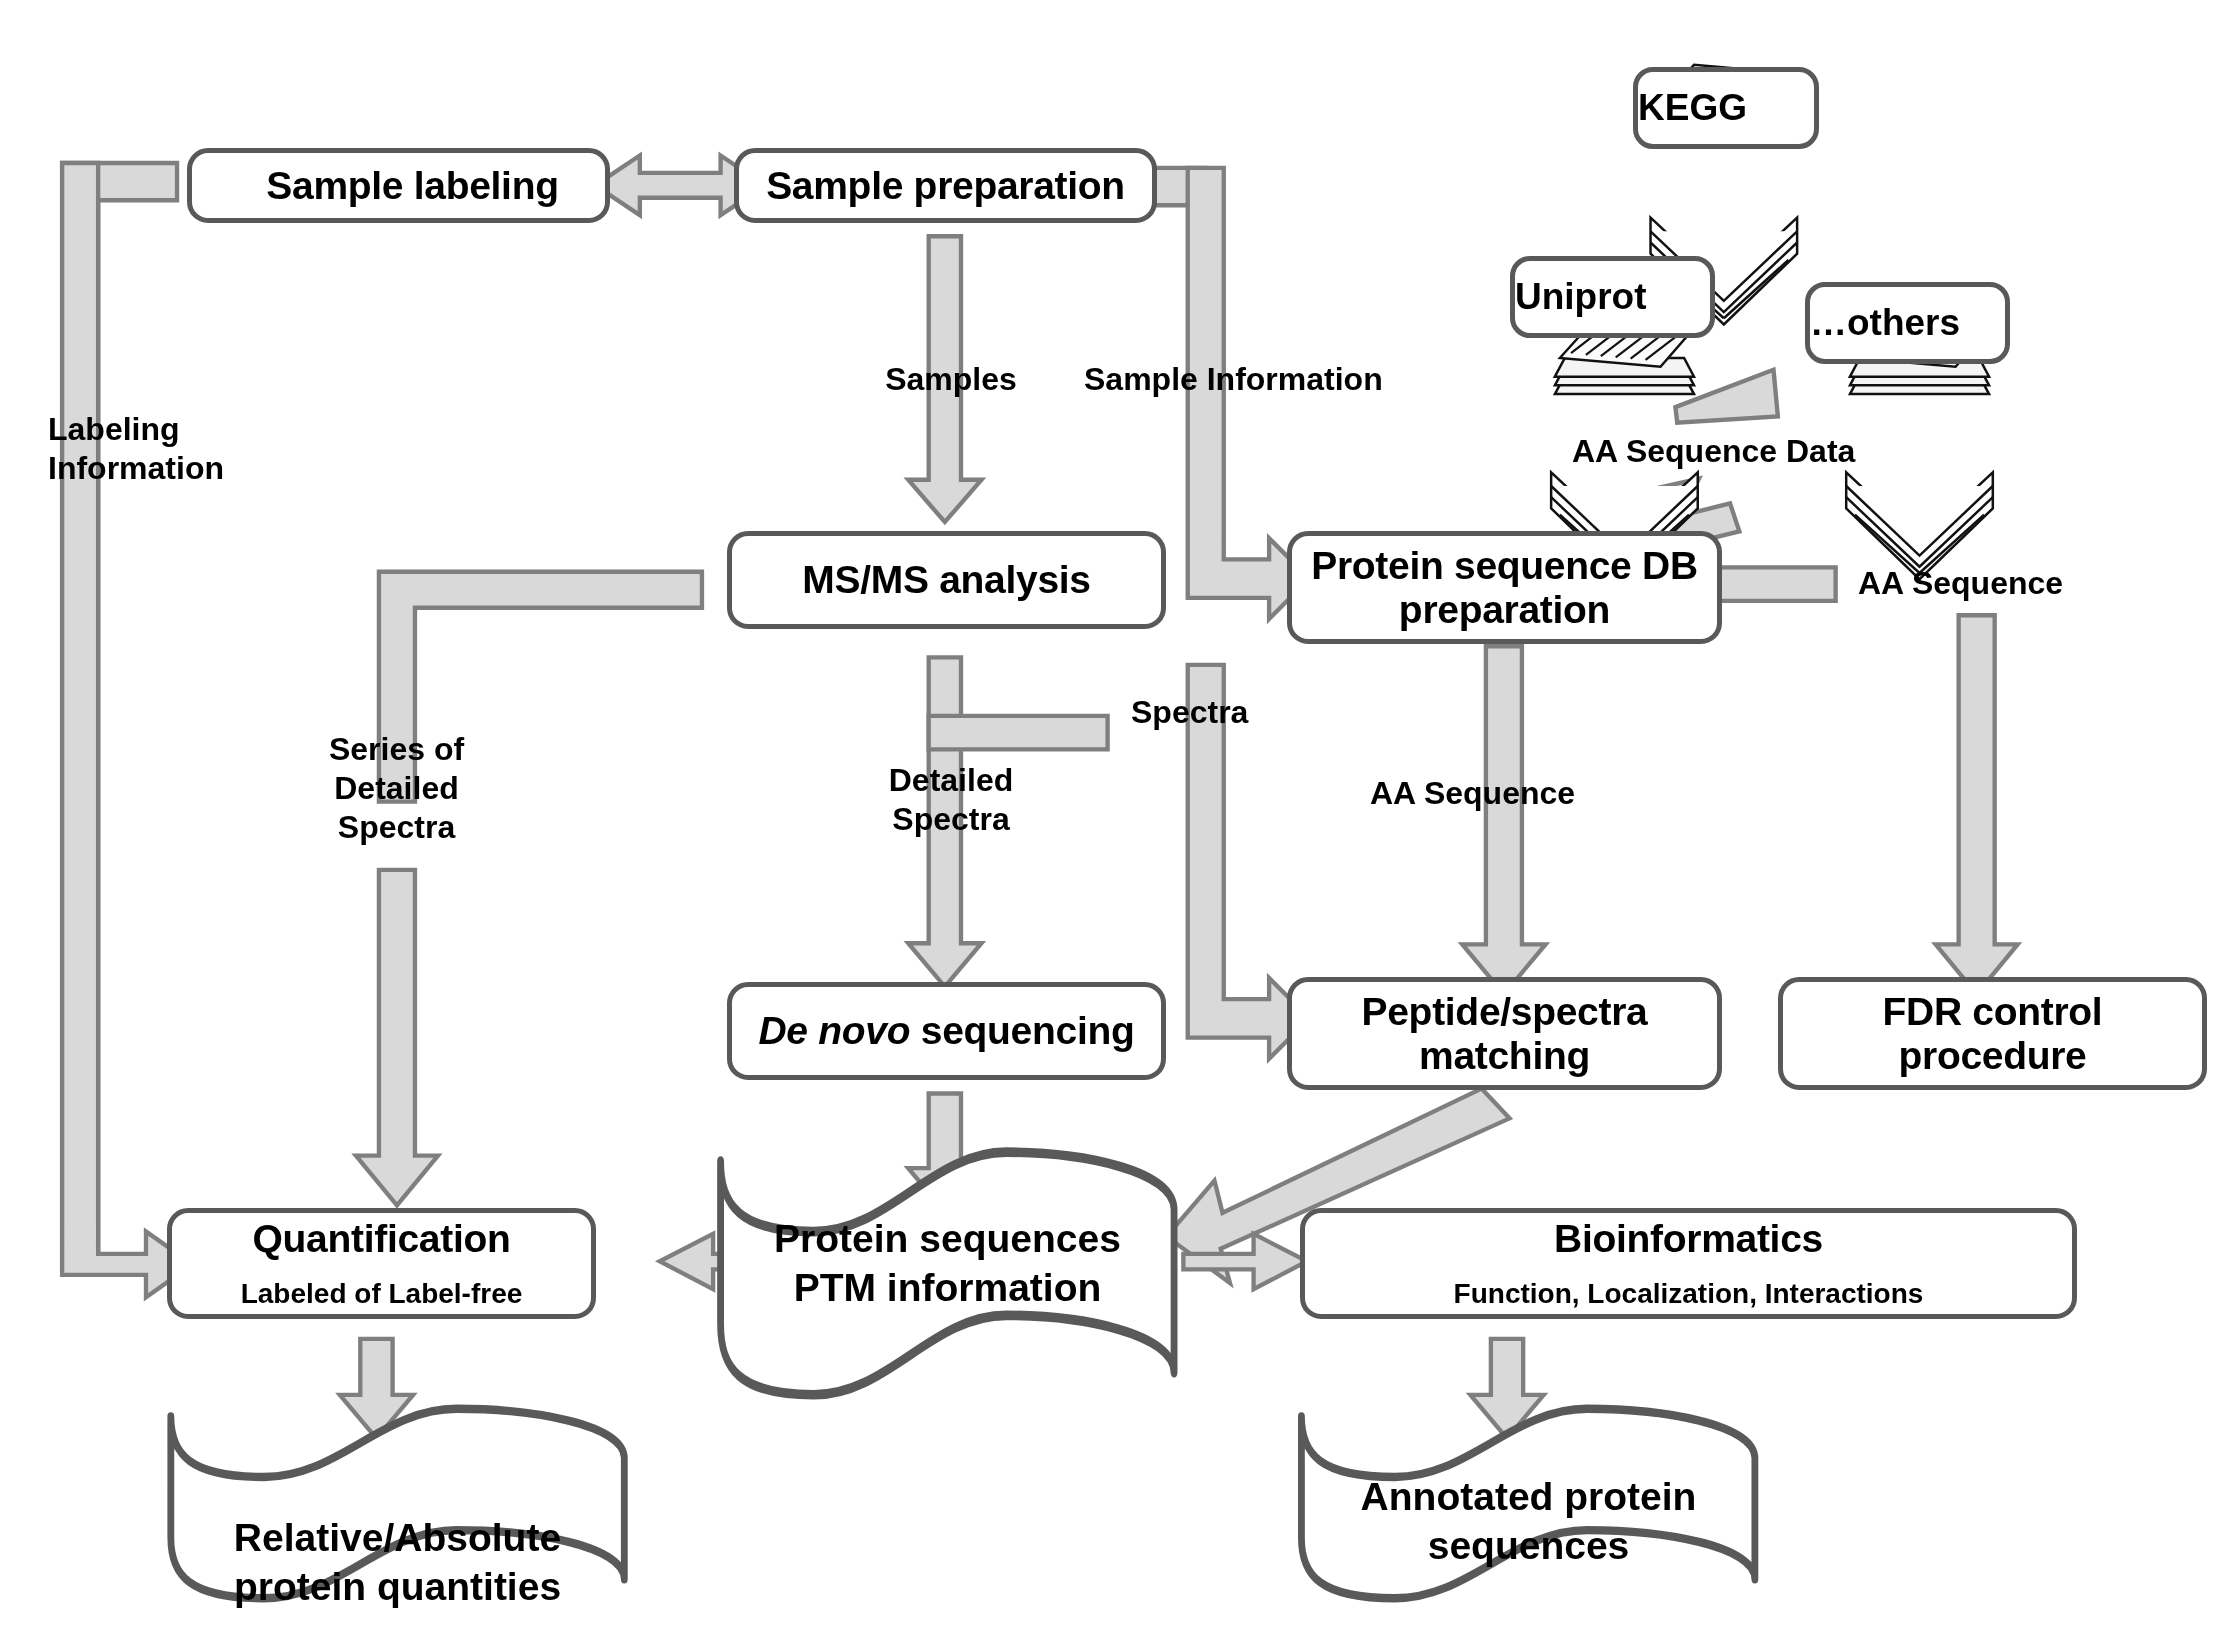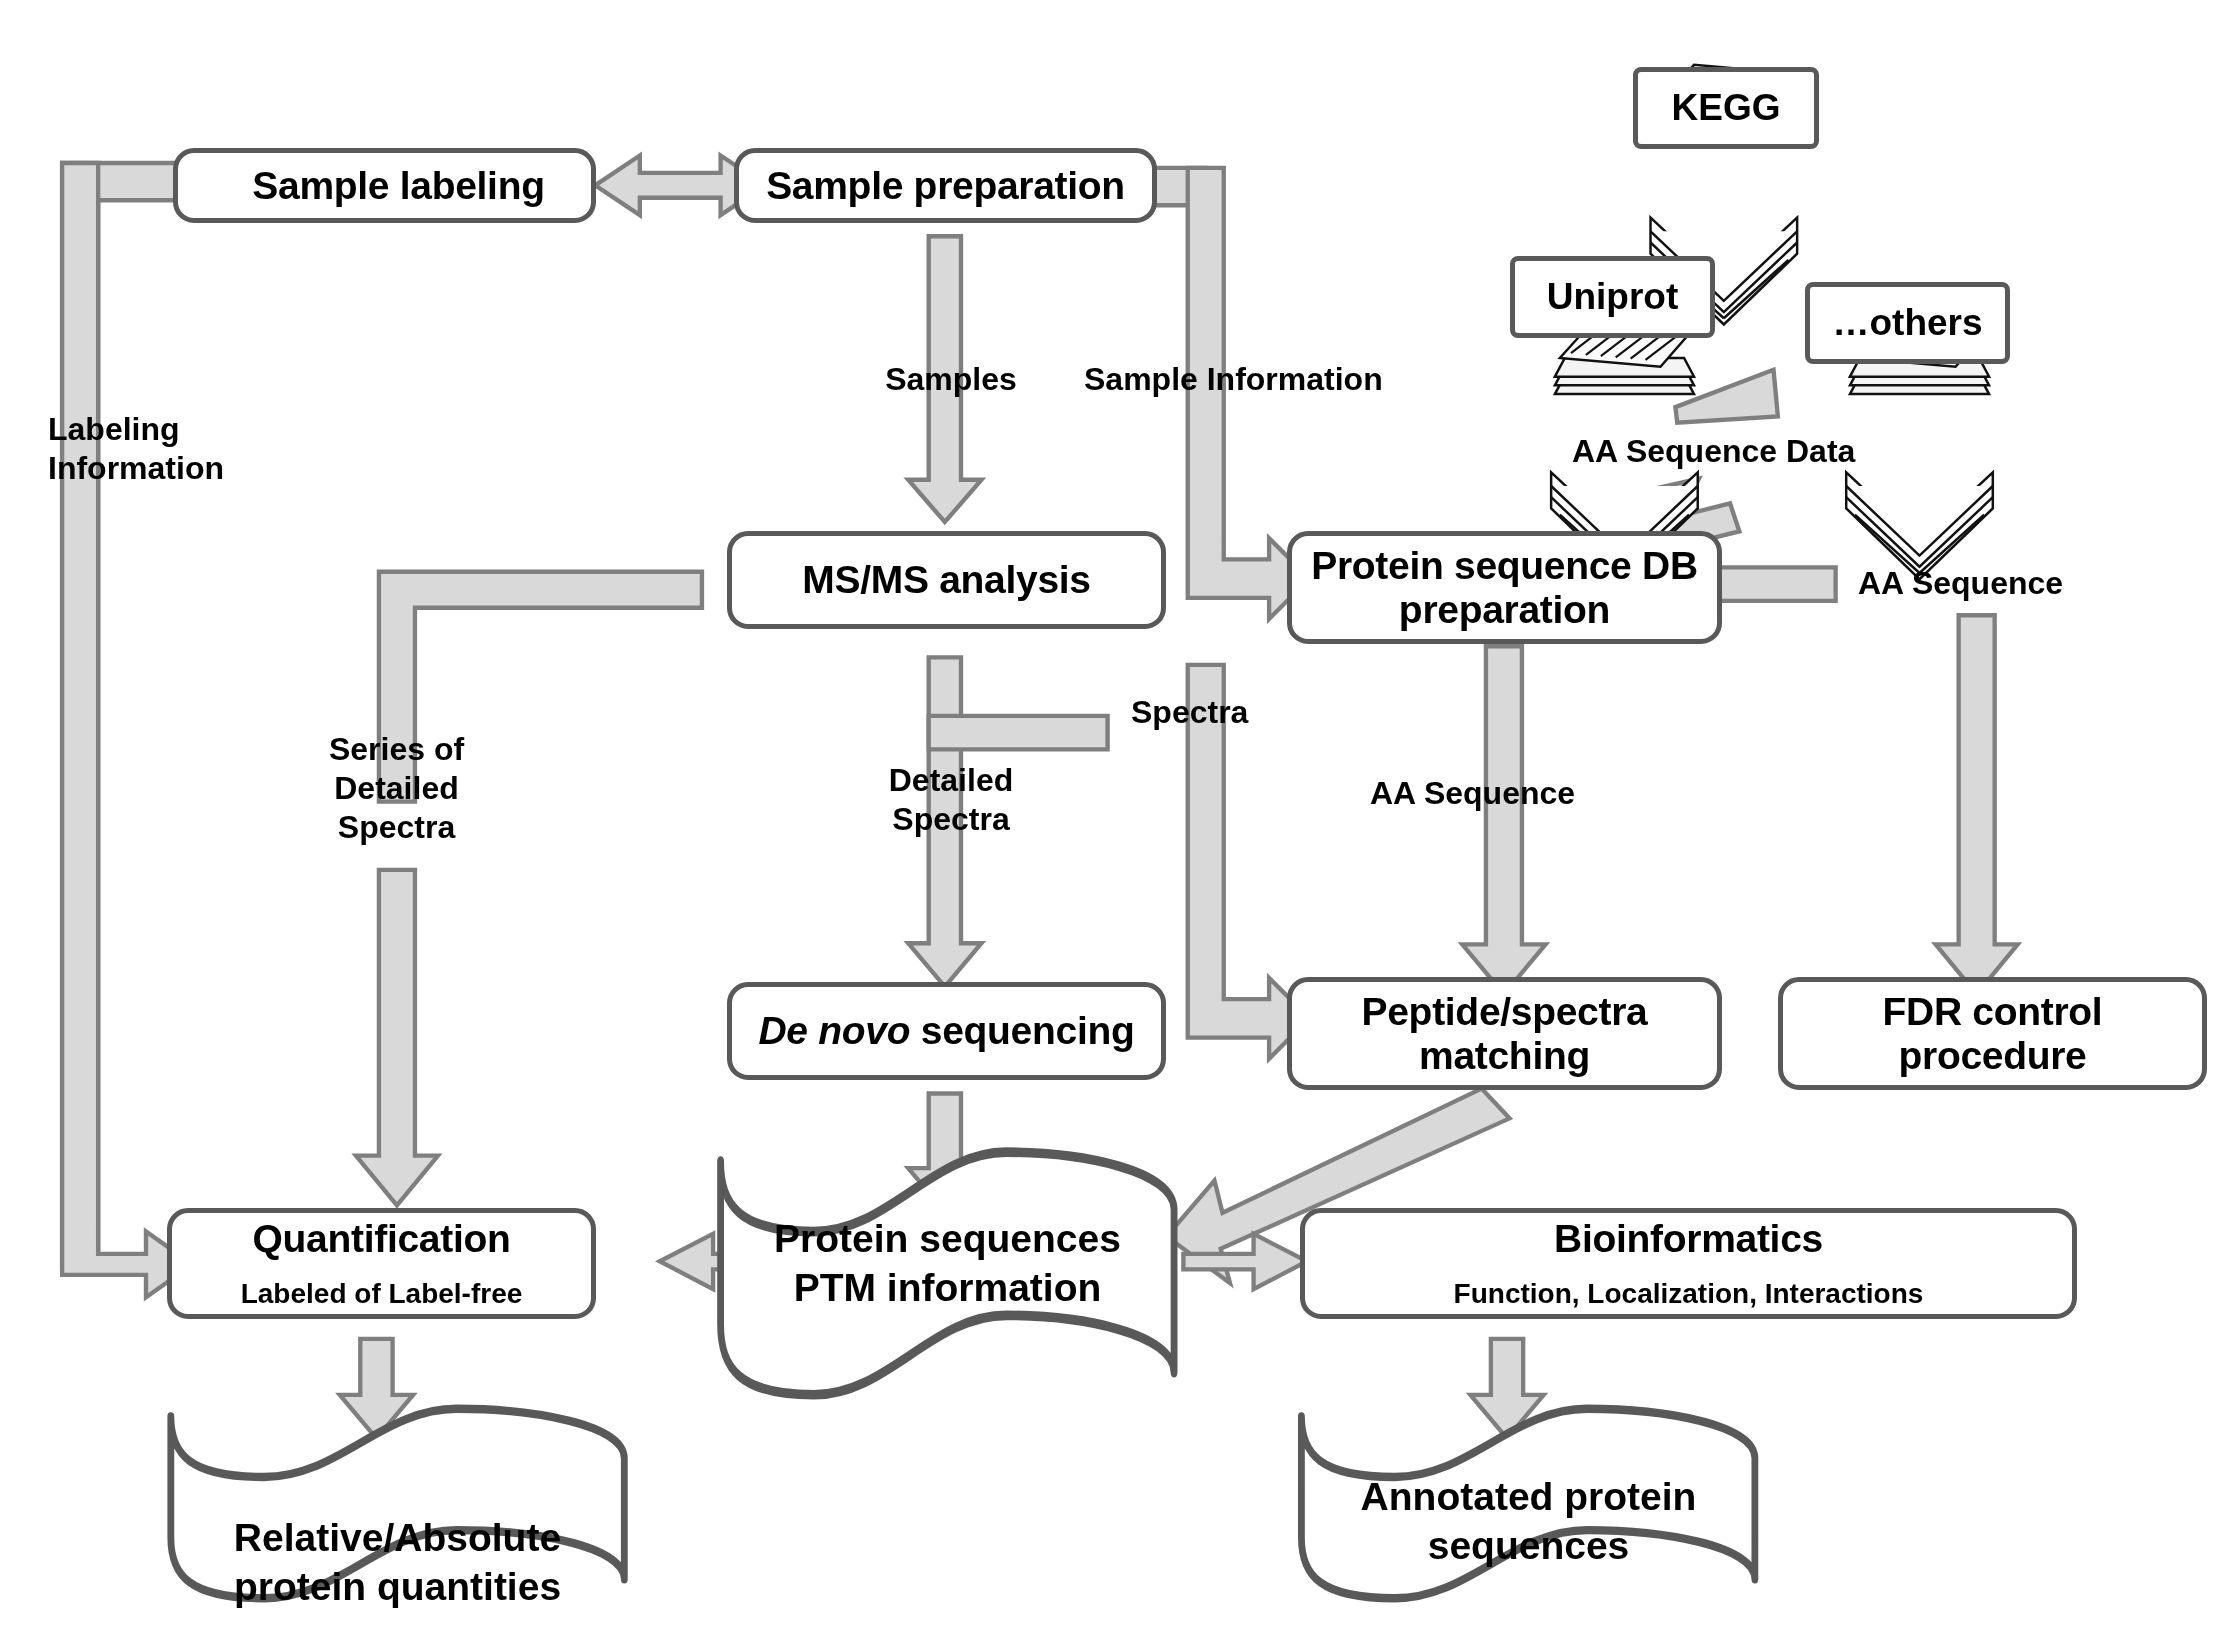--- a/index.html
+++ b/index.html
@@ -51,24 +51,23 @@
     white-space: pre-line;
   }
   .node.italic-lead .title em {
     font-style: italic;
   }
   .dbnode {
     position: absolute;
     box-sizing: border-box;
     background: #ffffff;
     border: 5px solid #595959;
-    border-radius: 8px;
+    border-radius: 20px;
     display: flex;
     align-items: center;
-    justify-content: center;
     font-weight: bold;
     font-size: 37px;
     color: #000000;
     z-index: 7;
   }
   .doc-label {
     position: absolute;
     text-align: center;
     font-weight: bold;
     font-size: 39px;
@@ -227,21 +226,21 @@
 
   <div class="doc-label" style="left:730px; top:1215px; width:435px;">Protein sequences
 PTM information</div>
 
   <div class="doc-label" style="left:174px; top:1514px; width:447px;">Relative/Absolute
 protein quantities</div>
 
   <div class="doc-label" style="left:1305px; top:1473px; width:447px;">Annotated protein
 sequences</div>
 
-  <div class="node" style="left:173px; top:148px; width:423px; height:75px;padding-left:28px;">
+  <div class="node" style="left:187px; top:148px; width:423px; height:75px;padding-left:28px;">
     <span class="title">Sample labeling</span>
   </div>
 
   <div class="node" style="left:734px; top:148px; width:423px; height:75px;">
     <span class="title">Sample preparation</span>
   </div>
 
   <div class="node" style="left:727px; top:531px; width:439px; height:98px;">
     <span class="title">MS/MS analysis</span>
   </div>

